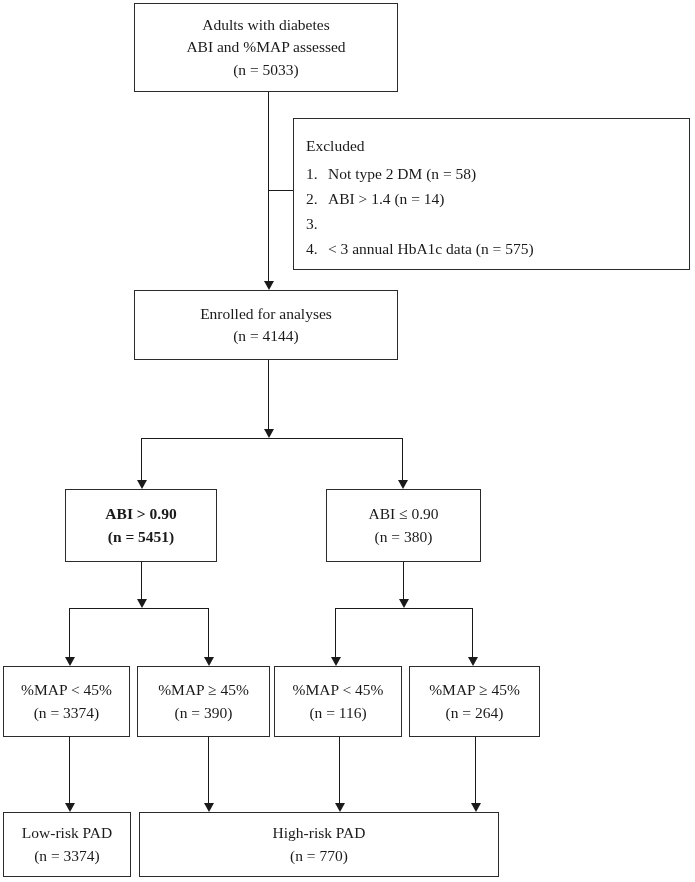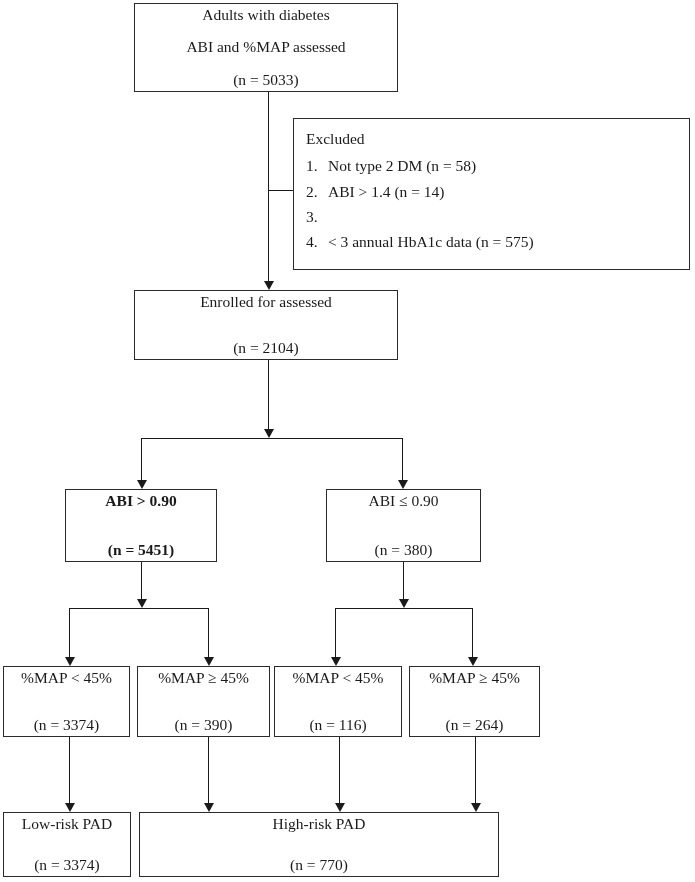--- a/index.html
+++ b/index.html
@@ -17,33 +17,33 @@
     overflow: hidden;
   }
   .box {
     position: absolute;
     box-sizing: border-box;
     border: 1.4px solid #2b2b2b;
     background: #ffffff;
     display: flex;
     flex-direction: column;
     align-items: center;
-    justify-content: space-between;
+    justify-content: center;
     text-align: center;
     line-height: 1.45;
     font-size: 15.5px;
   }
   .box .line {
     display: block;
     white-space: nowrap;
   }
   
   .box.left {
     align-items: flex-start;
-    justify-content: flex-start;
+    justify-content: flex-end;
     text-align: left;
     padding: 9px 22px 8px 12px;
   }
   .excl-title {
     display: block;
     margin-bottom: 3px;
     font-size: 15.5px;
   }
   .excl-list {
     list-style: none;
@@ -114,22 +114,22 @@
         <span class="excl-num">3.</span>
       </li>
       <li>
         <span class="excl-num">4.</span>
         <span>&lt; 3 annual HbA1c data (n = 575)</span>
       </li>
     </ol>
   </div>
 
   <div class="box" style="left:134px; top:290px; width:264px; height:70px;">
-    <span class="line">Enrolled for assessed</span>
-    <span class="line">(n = 2104)</span>
+    <span class="line">Enrolled for analyses</span>
+    <span class="line">(n = 4144)</span>
   </div>
 
   <div class="vline" style="left:268px; top:360px; height:69px;"></div>
   <div class="arrowhead" style="left:263.5px; top:429px;"></div>
 
   <div class="hline" style="left:141px; top:438px; width:262px;"></div>
   <div class="vline" style="left:141px; top:438px; height:42px;"></div>
   <div class="arrowhead" style="left:136.5px; top:480px;"></div>
   <div class="vline" style="left:402px; top:438px; height:42px;"></div>
   <div class="arrowhead" style="left:397.5px; top:480px;"></div>

